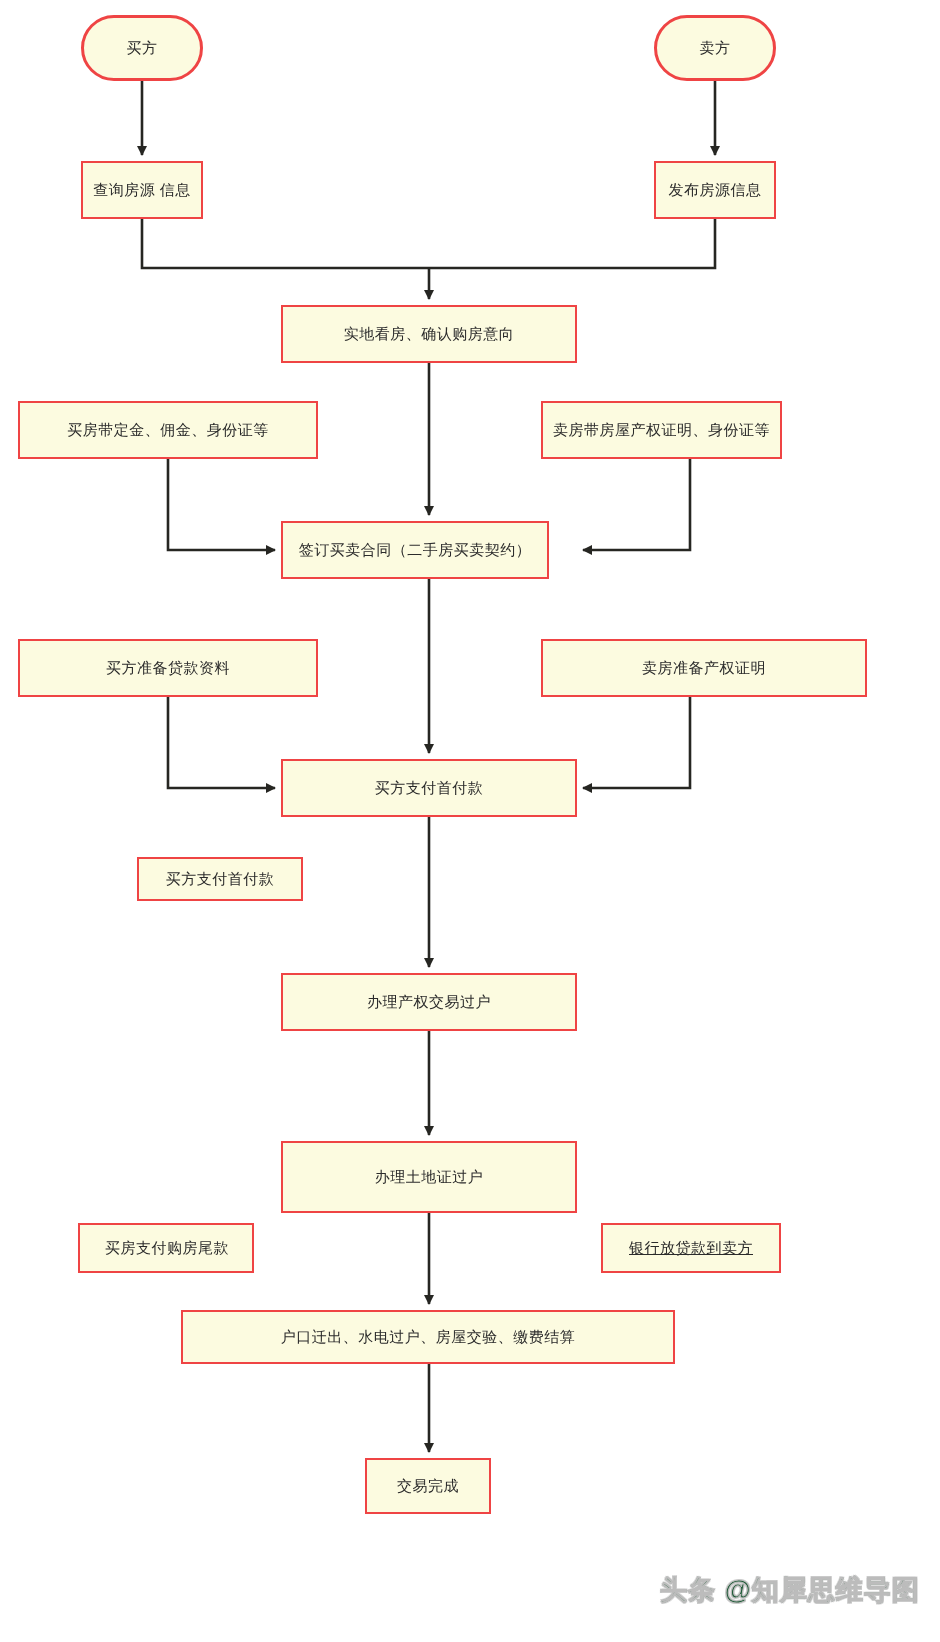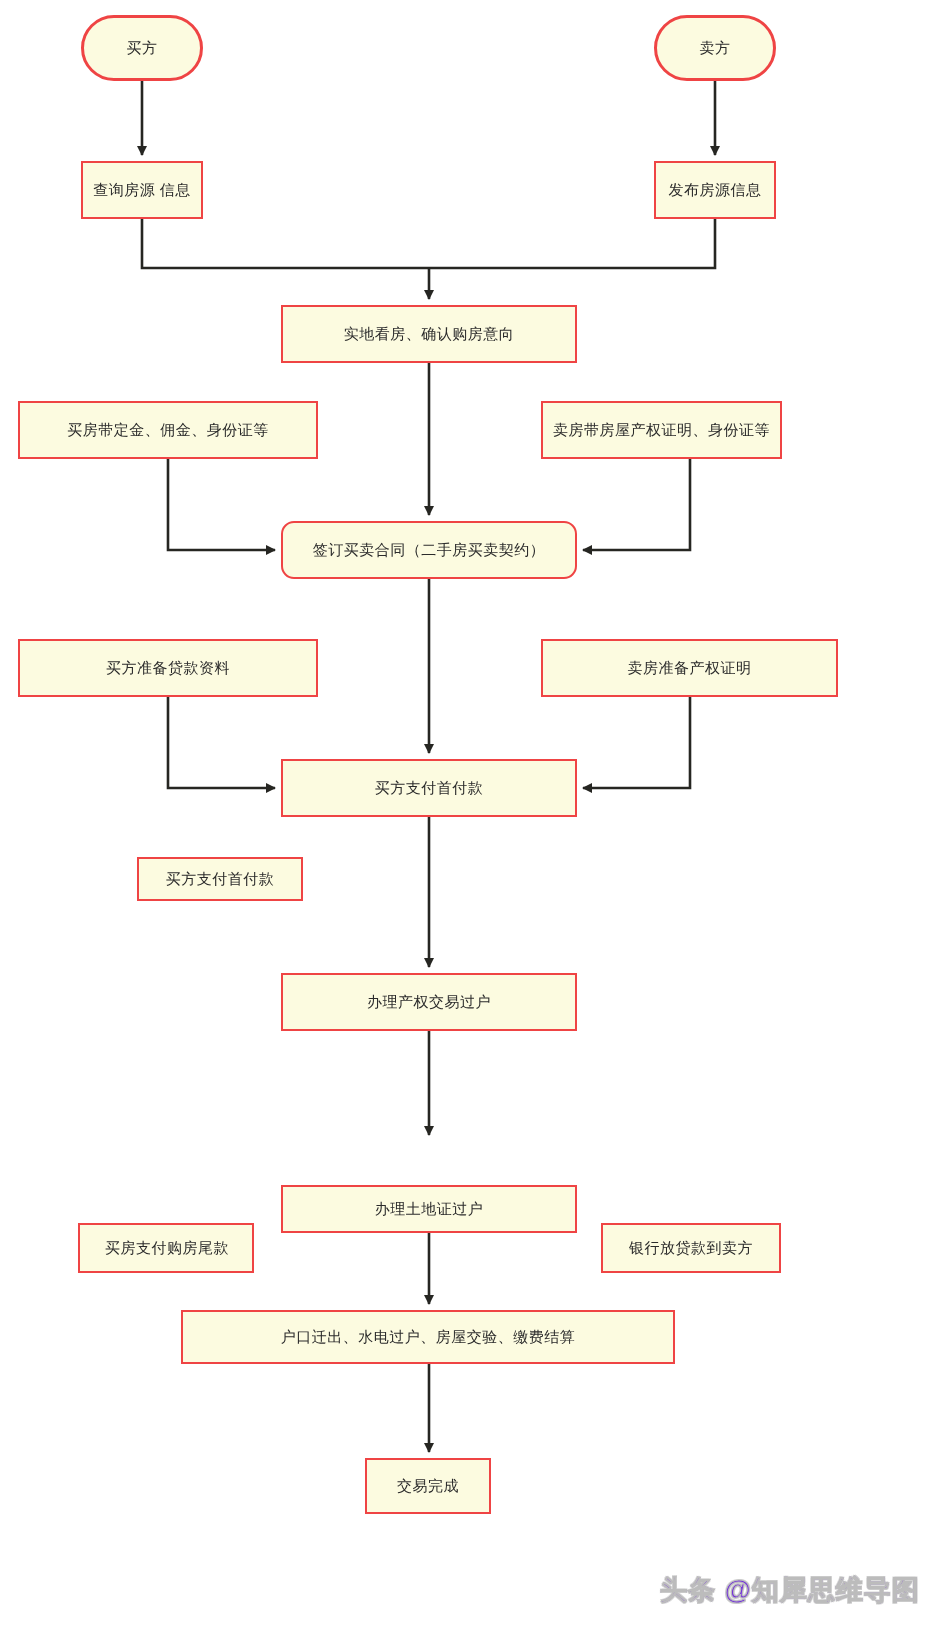--- a/index.html
+++ b/index.html
@@ -45,21 +45,21 @@
     border-radius: 999px;
     border-width: 3px;
   }
   .node.wide-label {
     font-size: 15px;
   }
   .watermark {
     position: absolute;
     font-size: 27px;
     font-weight: bold;
-    color: #6d28d9;
+    color: #14532d;
     letter-spacing: 1px;
     white-space: nowrap;
     -webkit-text-stroke: 1px #b9b9b9;
     text-shadow:
       1px 1px 0 #d9d9d9,
       -1px -1px 0 #d9d9d9,
       1px -1px 0 #d0d0d0,
       -1px 1px 0 #d0d0d0;
     z-index: 3;
     opacity: 0.95;
@@ -117,37 +117,37 @@
   <div class="node" style="left:81px; top:161px; width:122px; height:58px;">查询房源 信息</div>
 
   <div class="node" style="left:654px; top:161px; width:122px; height:58px;">发布房源信息</div>
 
   <div class="node" style="left:281px; top:305px; width:296px; height:58px;">实地看房、确认购房意向</div>
 
   <div class="node" style="left:18px; top:401px; width:300px; height:58px;">买房带定金、佣金、身份证等</div>
 
   <div class="node" style="left:541px; top:401px; width:241px; height:58px;">卖房带房屋产权证明、身份证等</div>
 
-  <div class="node wide-label" style="left:281px; top:521px; width:296px; height:58px;border-radius:13px;">签订买卖合同（二手房买卖契约）</div>
+  <div class="node wide-label" style="left:281px; top:521px; width:268px; height:58px;">签订买卖合同（二手房买卖契约）</div>
 
   <div class="node" style="left:18px; top:639px; width:300px; height:58px;">买方准备贷款资料</div>
 
-  <div class="node" style="left:541px; top:639px; width:297px; height:58px;">卖房准备产权证明</div>
+  <div class="node" style="left:541px; top:639px; width:326px; height:58px;">卖房准备产权证明</div>
 
   <div class="node" style="left:281px; top:759px; width:296px; height:58px;">买方支付首付款</div>
 
   <div class="node" style="left:137px; top:857px; width:166px; height:44px;">买方支付首付款</div>
 
   <div class="node" style="left:281px; top:973px; width:296px; height:58px;text-align:right;">办理产权交易过户</div>
 
-  <div class="node" style="left:281px; top:1141px; width:296px; height:48px;margin-top:44px;">办理土地证过户</div>
+  <div class="node" style="left:281px; top:1141px; width:296px; height:72px;">办理土地证过户</div>
 
   <div class="node" style="left:78px; top:1223px; width:176px; height:50px;padding-left:8px;">买房支付购房尾款</div>
 
-  <div class="node" style="left:601px; top:1223px; width:180px; height:50px;">银行放贷款到卖方</div>
+  <div class="node" style="left:601px; top:1223px; width:180px; height:50px;text-decoration:underline;">银行放贷款到卖方</div>
 
   <div class="node" style="left:181px; top:1310px; width:494px; height:54px;">户口迁出、水电过户、房屋交验、缴费结算</div>
 
   <div class="node" style="left:365px; top:1458px; width:126px; height:56px;">交易完成</div>
 
   <div class="watermark" style="left:660px; top:1572px;">头条 @知犀思维导图</div>
 
 </div>
 
 </body></html>

